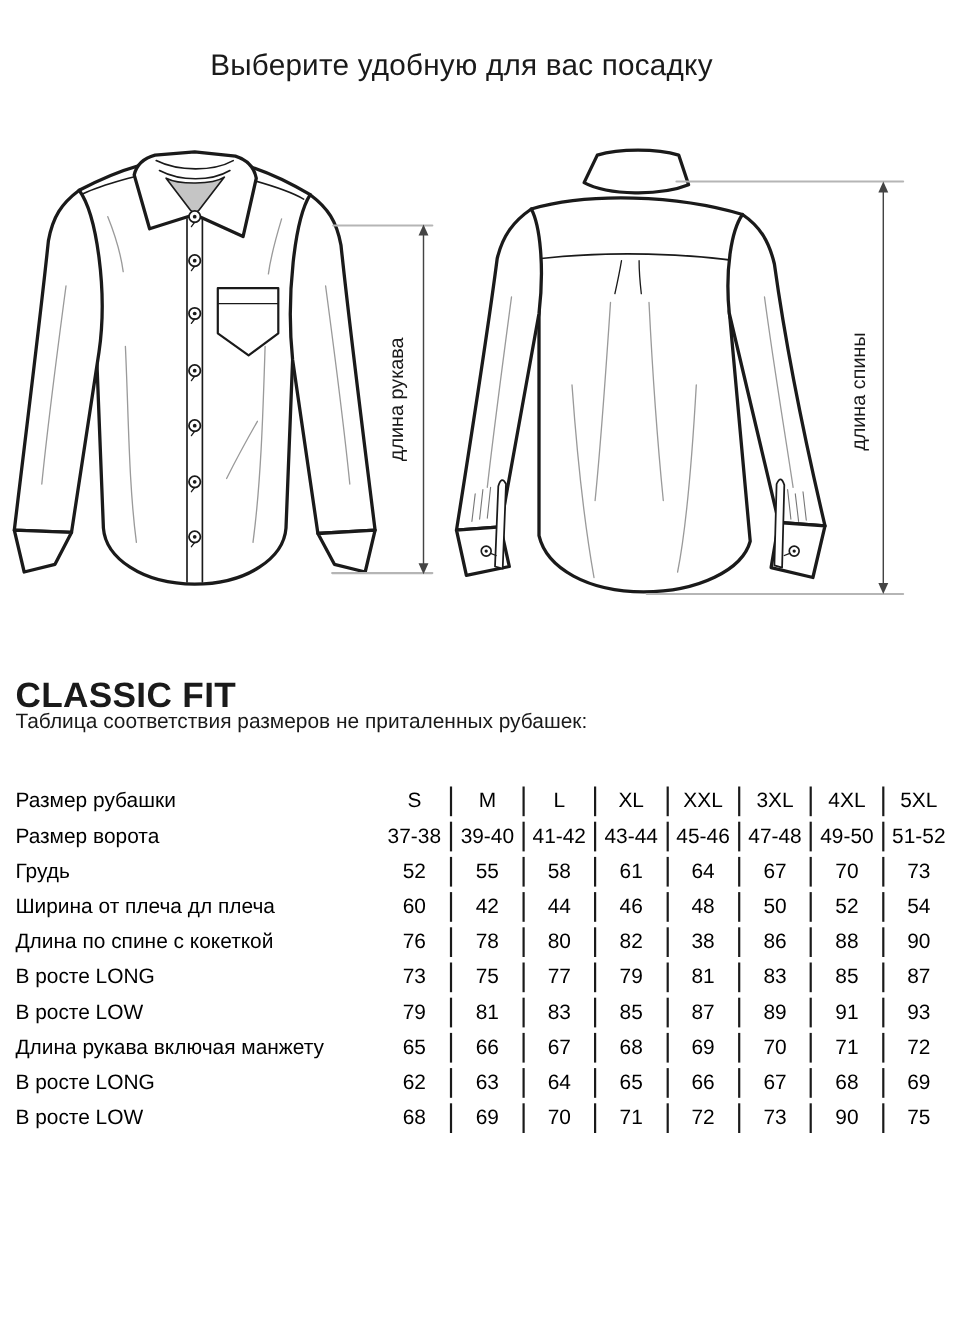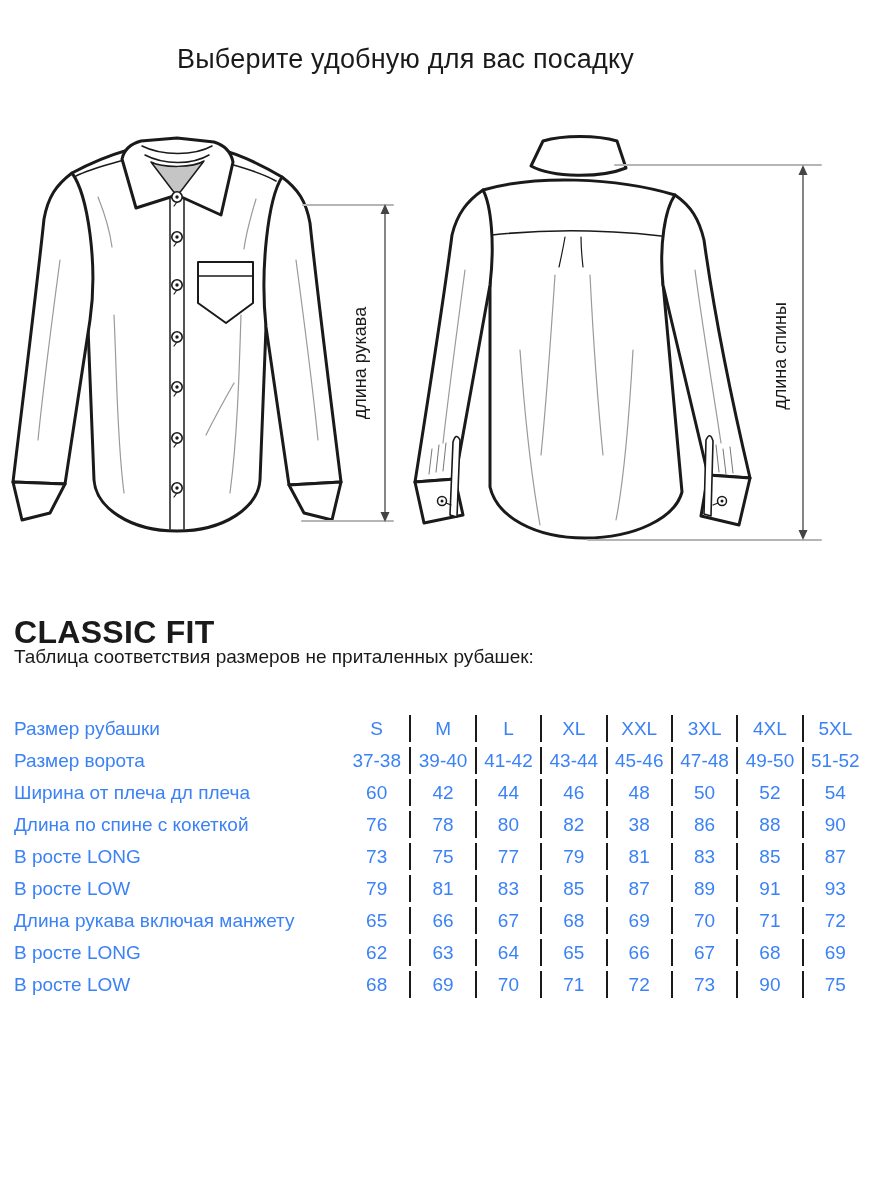--- a/index.html
+++ b/index.html
@@ -1,24 +1,24 @@
 <!DOCTYPE html>
 <html><head>
 <meta charset="utf-8">
 <style>
   html,body{margin:0;padding:0;background:#ffffff;}
   .page{position:relative;width:881px;height:1200px;background:#fff;overflow:hidden;
         font-family:"Liberation Sans","DejaVu Sans",sans-serif;color:#1a1a1a;}
-  .title{position:absolute;top:44px;left:0;width:811px;text-align:center;
+  .title{position:absolute;top:44px;left:14px;width:811px;text-align:center;
          font-size:27px;font-weight:400;margin:0;letter-spacing:0.2px;}
   .diagram-svg{position:absolute;left:0;top:0;}
   .heading{position:absolute;left:14px;top:614px;font-size:32px;font-weight:700;margin:0;letter-spacing:0.3px;}
   .subtitle{position:absolute;left:14px;top:646px;font-size:19px;font-weight:400;margin:0;}
   table.sizes{position:absolute;left:14px;top:710px;width:853px;table-layout:fixed;
-              border-collapse:separate;border-spacing:0 5px;font-size:19px;color:#3b82f6;}
+              border-collapse:separate;border-spacing:0 5px;font-size:19px;color:#000000;}
   table.sizes td{height:27px;padding:0;white-space:nowrap;vertical-align:middle;}
   td.lbl{text-align:left;}
   td.val{text-align:center;border-left:2px solid #1a1a1a;}
   td.val.first{border-left:none;}
 </style>
 </head>
 <body>
 
 <div class="page">
 
@@ -196,20 +196,31 @@
           <td class="val first">37-38</td>
           <td class="val">39-40</td>
           <td class="val">41-42</td>
           <td class="val">43-44</td>
           <td class="val">45-46</td>
           <td class="val">47-48</td>
           <td class="val">49-50</td>
           <td class="val">51-52</td>
         </tr>
         <tr>
+          <td class="lbl">Грудь</td>
+          <td class="val first">52</td>
+          <td class="val">55</td>
+          <td class="val">58</td>
+          <td class="val">61</td>
+          <td class="val">64</td>
+          <td class="val">67</td>
+          <td class="val">70</td>
+          <td class="val">73</td>
+        </tr>
+        <tr>
           <td class="lbl">Ширина от плеча дл плеча</td>
           <td class="val first">60</td>
           <td class="val">42</td>
           <td class="val">44</td>
           <td class="val">46</td>
           <td class="val">48</td>
           <td class="val">50</td>
           <td class="val">52</td>
           <td class="val">54</td>
         </tr>

